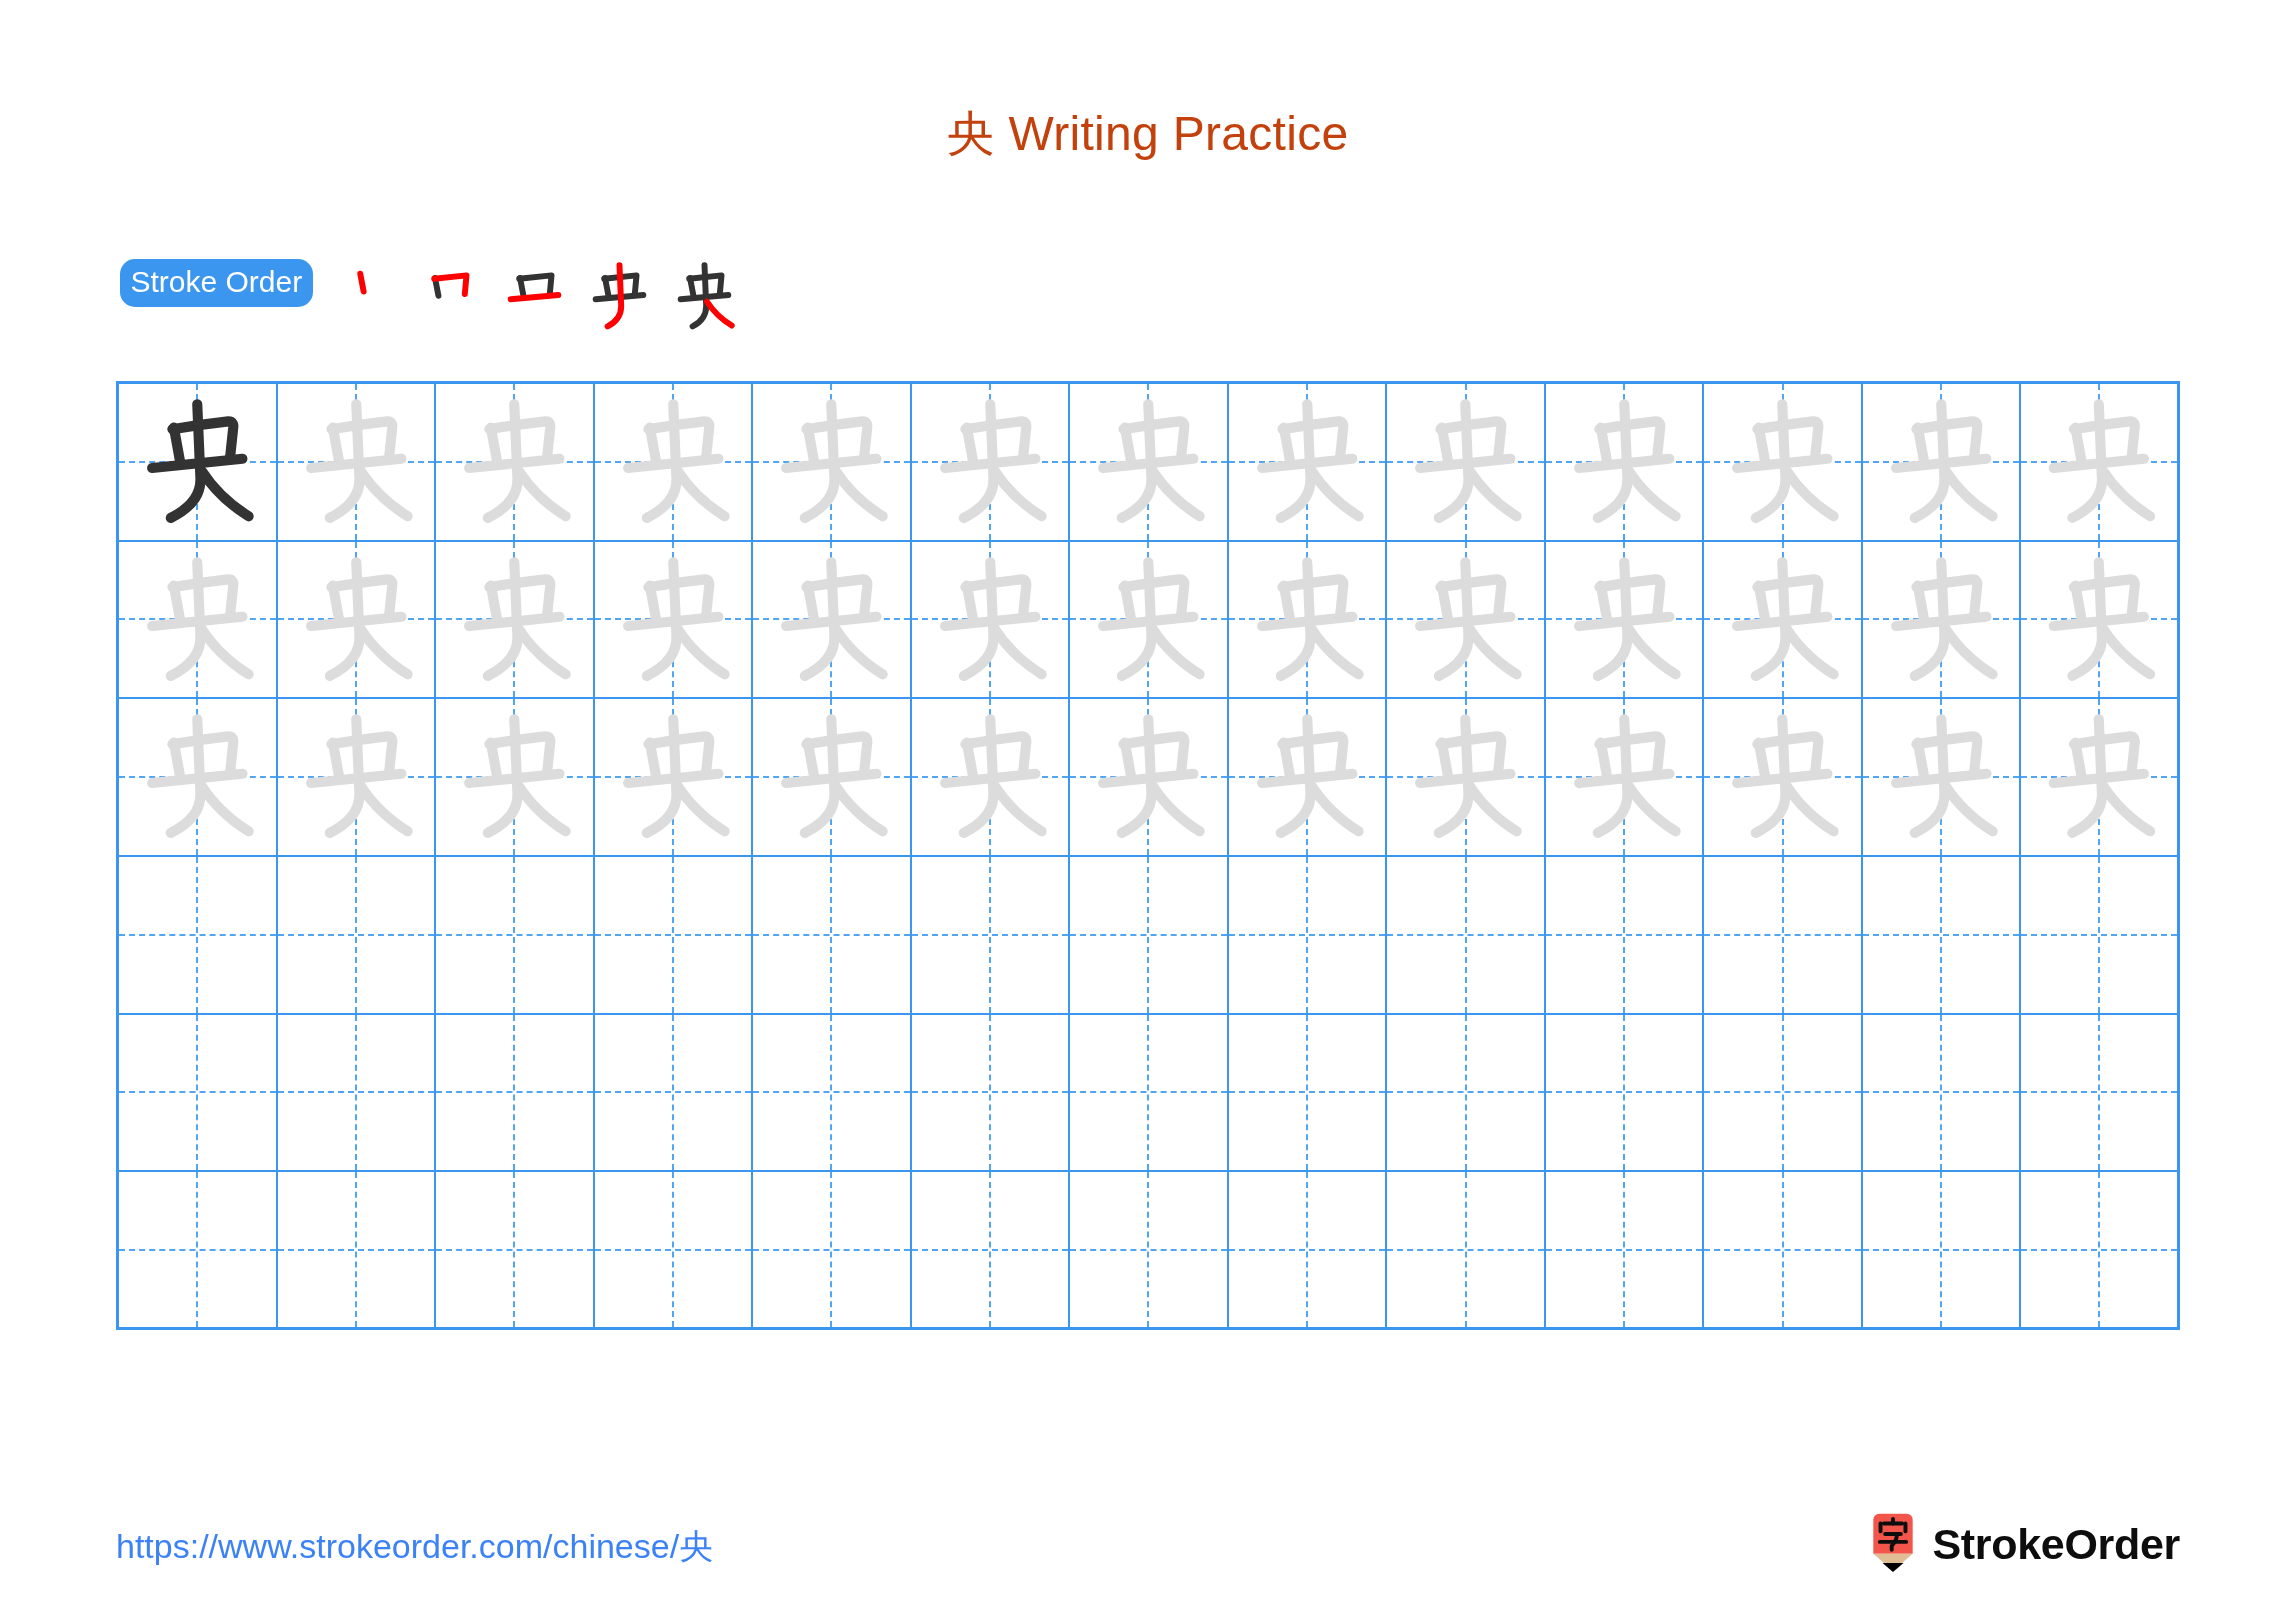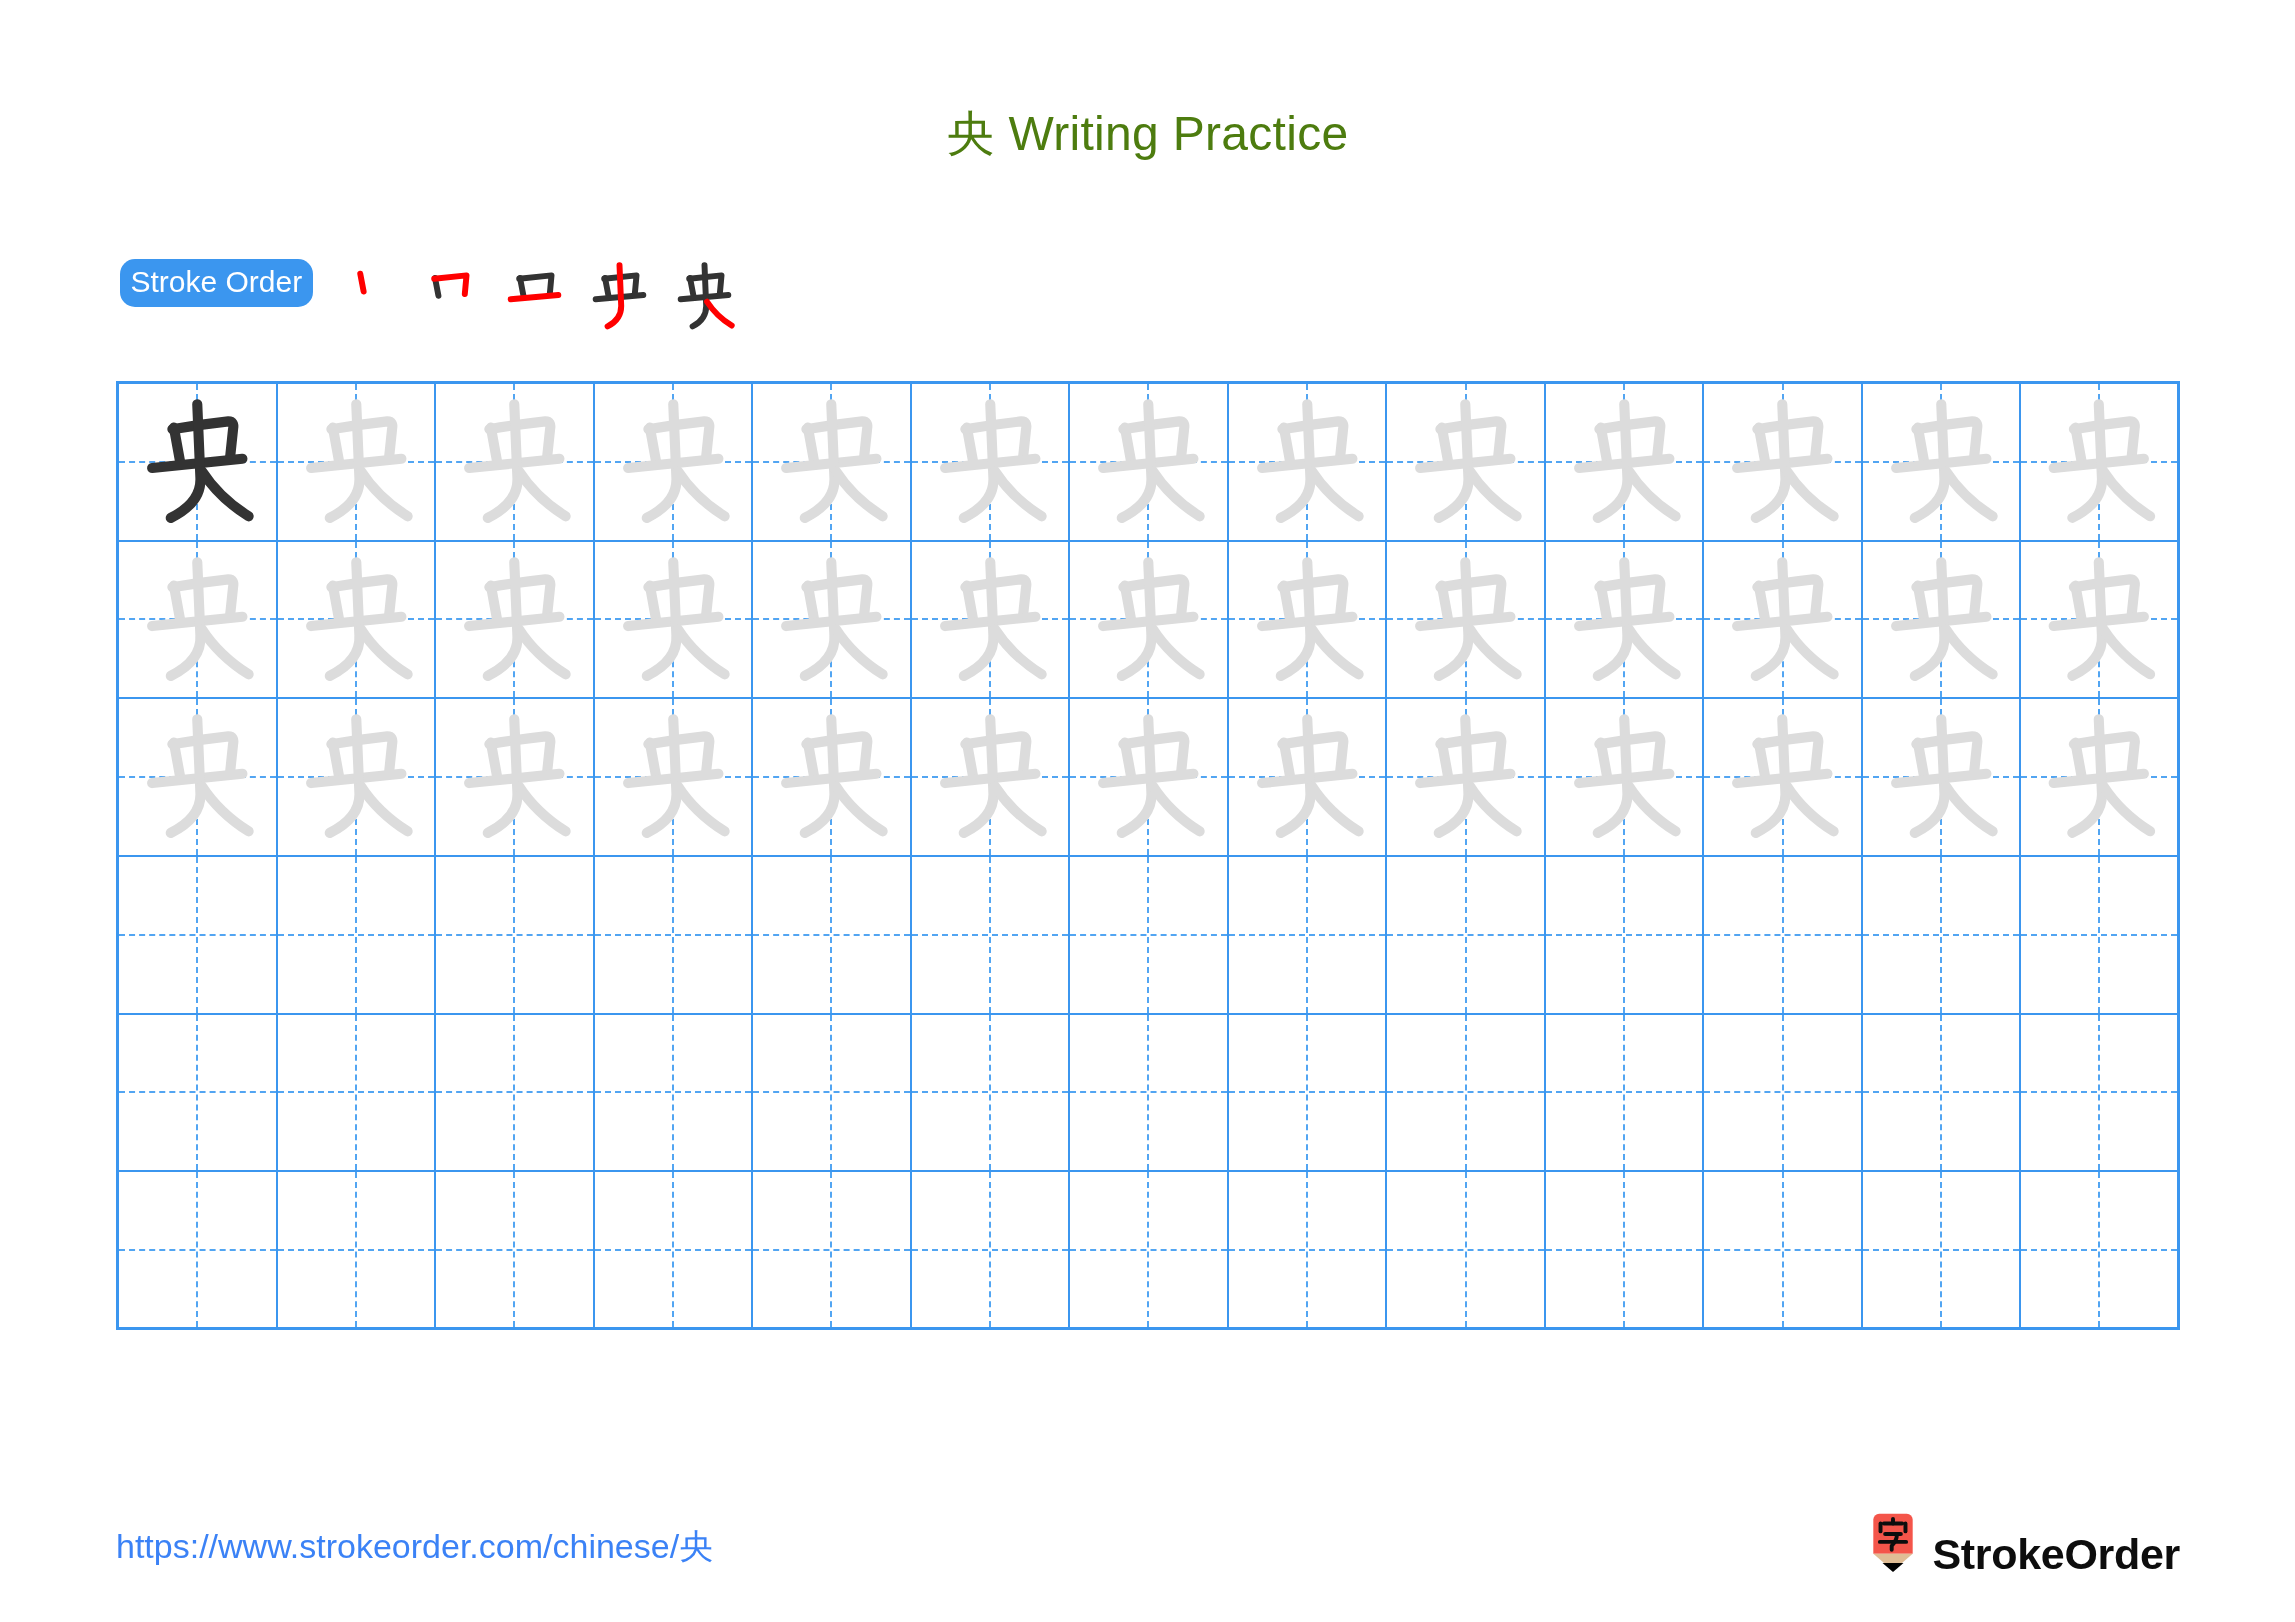--- a/index.html
+++ b/index.html
@@ -17,21 +17,21 @@
 
   
   .page-title {
     position: absolute;
     left: 0;
     top: 110px;
     width: 2295px;
     text-align: center;
     font-size: 48px;
     line-height: 1;
-    color: #4d7c0f;
+    color: #c2410c;
     font-weight: 400;
     letter-spacing: 0.3px;
     white-space: nowrap;
   }
 
   
   .stroke-order-row {
     position: absolute;
     left: 120px;
     top: 255px;
@@ -134,21 +134,21 @@
     font-size: 34px;
     line-height: 1;
     color: #3b82f6;
     white-space: nowrap;
   }
   .footer-brand {
     position: absolute;
     right: 115px;
     top: 1513px;
     display: flex;
-    align-items: flex-end;
+    align-items: center;
     gap: 14.4px;
   }
   .brand-logo {
     width: 50px;
     height: 63px;
     display: block;
   }
   .brand-name {
     font-size: 43px;
     line-height: 1;

